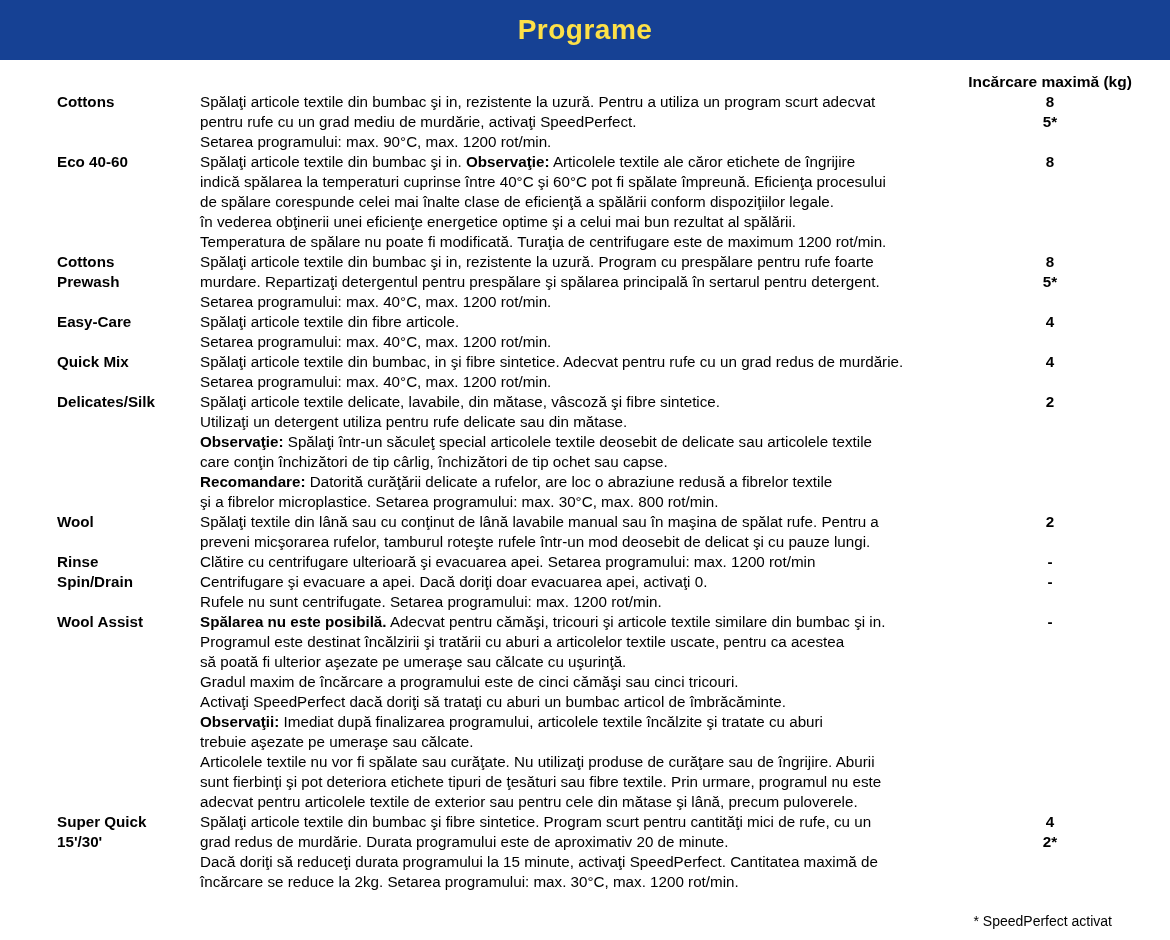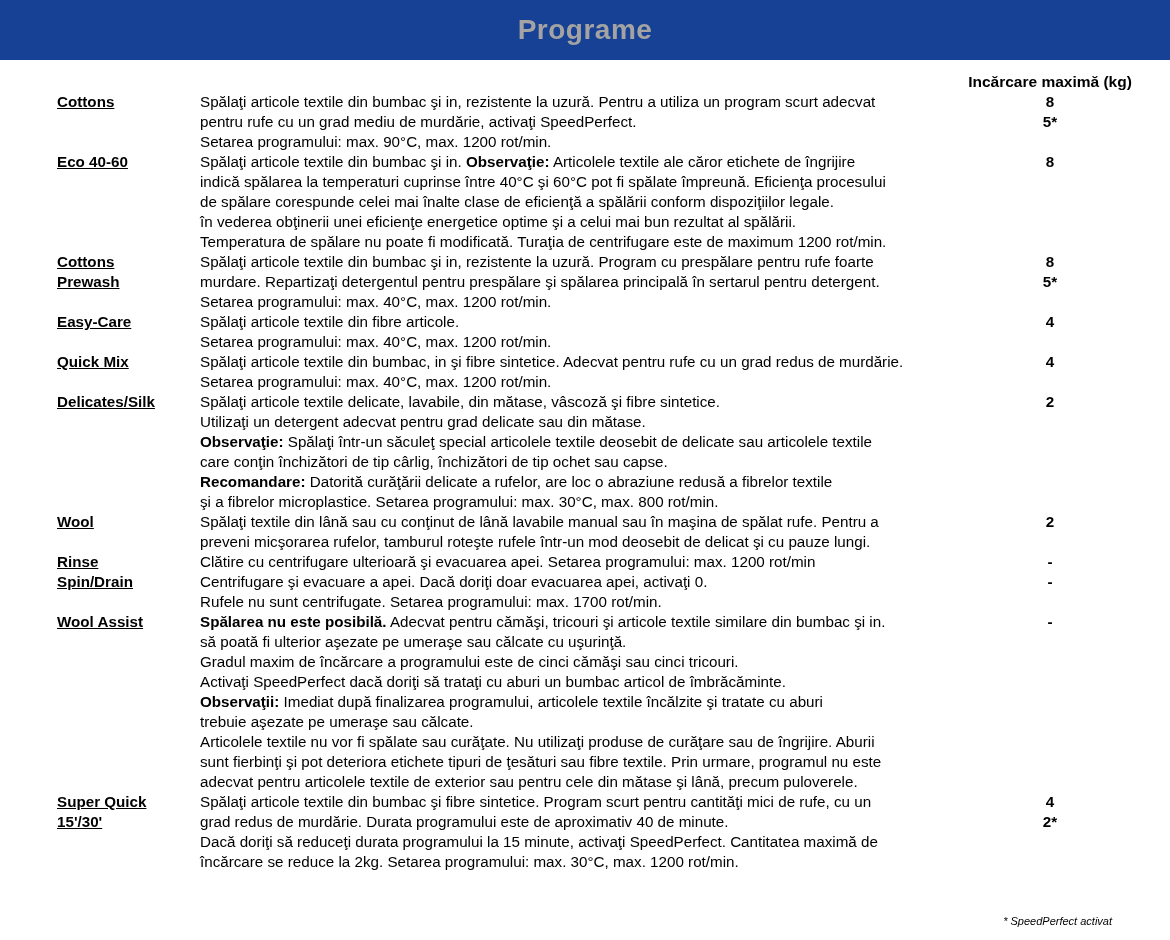--- a/index.html
+++ b/index.html
@@ -16,21 +16,21 @@
     position: absolute;
     top: 0; left: 0;
     width: 100%;
     height: 60px;
     background: #164194;
     display: flex;
     align-items: center;
     justify-content: center;
   }
   .header-title {
-    color: #a3a3a3;
+    color: #fde047;
     font-size: 28px;
     font-weight: bold;
     letter-spacing: 0.5px;
   }
   .content {
     position: absolute;
     top: 72px;
     left: 0;
     width: 956px;
   }
@@ -44,30 +44,29 @@
     font-size: 15.5px;
     line-height: 20px;
     text-align: center;
   }
   .name-col { font-weight: bold; }
   .name-line, .desc-line, .load-line {
     font-size: 15.2px;
     line-height: 20px;
     white-space: nowrap;
   }
-  .name-line { font-weight: bold; text-decoration: underline; }
+  .name-line { font-weight: bold; }
   .load-col { text-align: center; }
   .load-line { font-weight: bold; min-height: 20px; }
   .bold { font-weight: bold; }
   .footnote {
     position: absolute;
     top: 911px;
     right: 58px;
-    font-size: 11px;
-    font-style: italic;
+    font-size: 14px;
     line-height: 20px;
   }
 </style>
 </head>
 <body>
 
 <div class="page">
   <div class="header-bar">
     <span class="header-title">Programe</span>
   </div>
@@ -146,21 +145,21 @@
           <div class="load-col">
             <div class="load-line">4</div>
           </div>
         </div>
         <div class="grid-row">
           <div class="name-col">
             <div class="name-line">Delicates/Silk</div>
           </div>
           <div class="desc-col">
             <div class="desc-line"><span>Spălaţi articole textile delicate, lavabile, din mătase, vâscoză şi fibre sintetice.</span></div>
-            <div class="desc-line"><span>Utilizaţi un detergent adecvat pentru grad delicate sau din mătase.</span></div>
+            <div class="desc-line"><span>Utilizaţi un detergent utiliza pentru rufe delicate sau din mătase.</span></div>
             <div class="desc-line"><span class="bold">Observaţie:</span><span> Spălaţi într-un săculeţ special articolele textile deosebit de delicate sau articolele textile</span></div>
             <div class="desc-line"><span>care conţin închizători de tip cârlig, închizători de tip ochet sau capse.</span></div>
             <div class="desc-line"><span class="bold">Recomandare:</span><span> Datorită curăţării delicate a rufelor, are loc o abraziune redusă a fibrelor textile</span></div>
             <div class="desc-line"><span>şi a fibrelor microplastice. Setarea programului: max. 30°C, max. 800 rot/min.</span></div>
           </div>
           <div class="load-col">
             <div class="load-line">2</div>
           </div>
         </div>
         <div class="grid-row">
@@ -185,53 +184,54 @@
           <div class="load-col">
             <div class="load-line">-</div>
           </div>
         </div>
         <div class="grid-row">
           <div class="name-col">
             <div class="name-line">Spin/Drain</div>
           </div>
           <div class="desc-col">
             <div class="desc-line"><span>Centrifugare şi evacuare a apei. Dacă doriţi doar evacuarea apei, activaţi 0.</span></div>
-            <div class="desc-line"><span>Rufele nu sunt centrifugate. Setarea programului: max. 1700 rot/min.</span></div>
+            <div class="desc-line"><span>Rufele nu sunt centrifugate. Setarea programului: max. 1200 rot/min.</span></div>
           </div>
           <div class="load-col">
             <div class="load-line">-</div>
           </div>
         </div>
         <div class="grid-row">
           <div class="name-col">
             <div class="name-line">Wool Assist</div>
           </div>
           <div class="desc-col">
             <div class="desc-line"><span class="bold">Spălarea nu este posibilă.</span><span> Adecvat pentru cămăşi, tricouri şi articole textile similare din bumbac şi in.</span></div>
+            <div class="desc-line"><span>Programul este  destinat încălzirii şi tratării cu aburi a articolelor textile uscate, pentru ca acestea</span></div>
             <div class="desc-line"><span>să poată fi ulterior aşezate pe umeraşe sau călcate cu uşurinţă.</span></div>
             <div class="desc-line"><span>Gradul maxim de încărcare a programului este de cinci cămăşi sau cinci tricouri.</span></div>
             <div class="desc-line"><span>Activaţi SpeedPerfect dacă doriţi să trataţi cu aburi un bumbac articol de îmbrăcăminte.</span></div>
             <div class="desc-line"><span class="bold">Observaţii:</span><span> Imediat după finalizarea programului, articolele textile încălzite şi tratate cu aburi</span></div>
             <div class="desc-line"><span>trebuie aşezate pe umeraşe sau călcate.</span></div>
             <div class="desc-line"><span>Articolele textile nu vor fi spălate sau curăţate. Nu utilizaţi produse de curăţare sau de îngrijire. Aburii</span></div>
             <div class="desc-line"><span>sunt fierbinţi şi pot deteriora etichete tipuri de ţesături sau fibre textile. Prin urmare, programul nu este</span></div>
             <div class="desc-line"><span>adecvat pentru articolele textile de exterior sau pentru cele din mătase şi lână, precum puloverele.</span></div>
           </div>
           <div class="load-col">
             <div class="load-line">-</div>
           </div>
         </div>
         <div class="grid-row">
           <div class="name-col">
             <div class="name-line">Super Quick</div>
             <div class="name-line">15'/30'</div>
           </div>
           <div class="desc-col">
             <div class="desc-line"><span>Spălaţi articole textile din bumbac şi fibre sintetice. Program scurt pentru cantităţi mici de rufe, cu un</span></div>
-            <div class="desc-line"><span>grad redus de murdărie. Durata programului este de aproximativ 40 de minute.</span></div>
+            <div class="desc-line"><span>grad redus de murdărie. Durata programului este de aproximativ 20 de minute.</span></div>
             <div class="desc-line"><span>Dacă doriţi să reduceţi durata programului la 15 minute, activaţi SpeedPerfect. Cantitatea maximă de</span></div>
             <div class="desc-line"><span>încărcare se reduce la 2kg. Setarea programului: max. 30°C, max. 1200 rot/min.</span></div>
           </div>
           <div class="load-col">
             <div class="load-line">4</div>
             <div class="load-line">2*</div>
           </div>
         </div>
       </div>
   </div>

